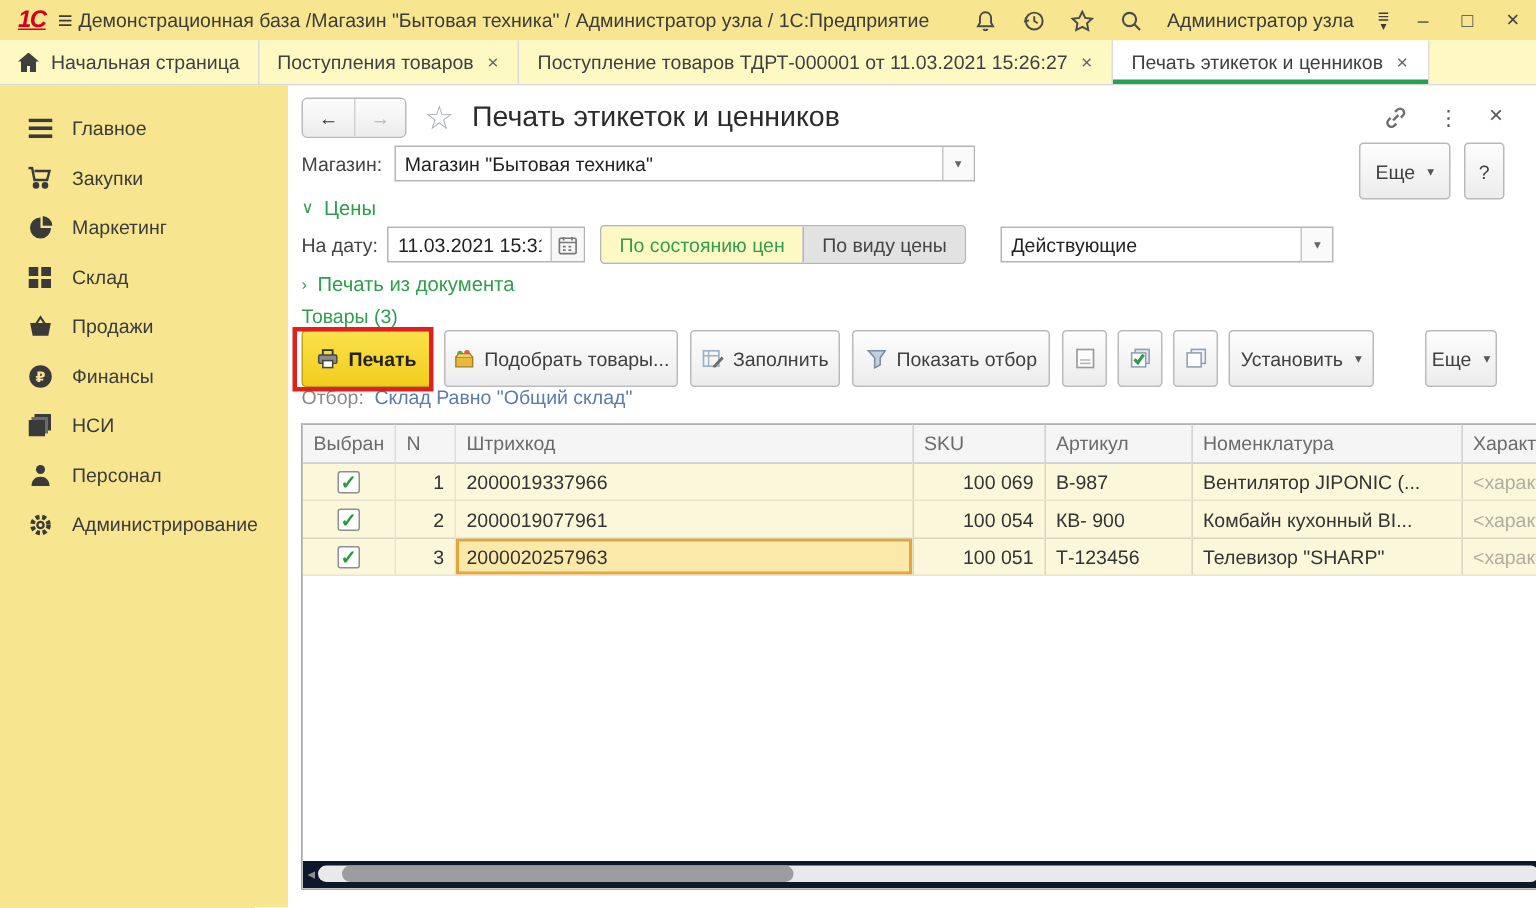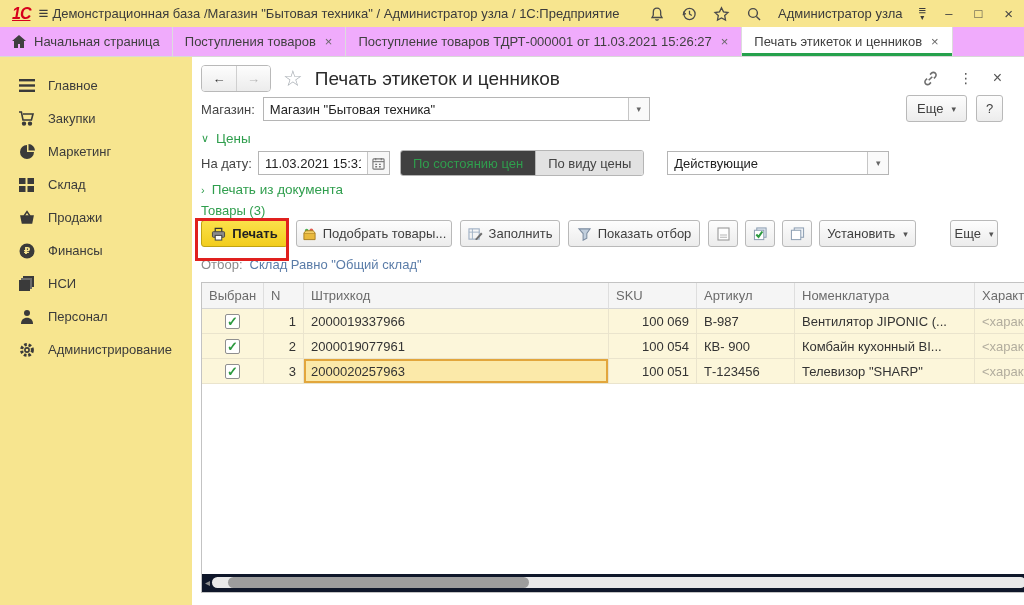--- a/index.html
+++ b/index.html
@@ -23,42 +23,42 @@
   .tb-menu { font-size:17px; color:#3b3b3b; cursor:pointer; padding:0 4px; }
   .tb-title { flex:0 1 auto; color:#3b3b3b; white-space:nowrap; overflow:hidden; }
   .tb-right { margin-left:auto; display:flex; align-items:center; gap:16px; }
   .tb-ic { display:inline-flex; align-items:center; cursor:pointer; }
   .tb-user { color:#3b3b3b; }
   .winbtn { color:#444; font-size:13px; cursor:pointer; padding:0 3px; }
   .svc { display:inline-flex; flex-direction:column; align-items:center; line-height:7px; color:#3b3b3b; cursor:pointer; }
   .svc .l1 { font-size:13px; } .svc .l2 { font-size:8px; }
 
   
-  .tabbar { height:30px; background:#f0abfc; display:flex; border-bottom:1px solid #d8d8d8; }
+  .tabbar { height:30px; background:#fef9c3; display:flex; border-bottom:1px solid #d8d8d8; }
   .tab {
     display:flex; align-items:center; gap:8px; padding:0 12px;
     border-right:1px solid #dcdcdc; color:#3f3f3f; white-space:nowrap; cursor:pointer;
   }
   .tab.active { background:#fff; box-shadow: inset 0 -3px 0 #25a14c; }
   .tab .x { color:#666; font-size:13px; padding:0 1px; }
 
   
   .layout { display:flex; height:548px; }
   .sidebar { width:192px; background:#f7e58f; padding-top:12px; flex-shrink:0; }
   .side-item {
     display:flex; align-items:center; gap:13px; height:33px; padding-left:18px;
     color:#3b3b3b; cursor:pointer;
   }
   .side-item .ic { width:17px; display:inline-flex; justify-content:center; }
   .main { flex:1; background:#fff; position:relative; }
 
   
   .btn {
     display:inline-flex; align-items:center; justify-content:center; gap:6px;
-    height:27px; padding:0 10px; background:linear-gradient(#fdfdfd,#ececec);
+    height:38px; padding:0 10px; background:linear-gradient(#fdfdfd,#ececec);
     border:1px solid #b9b9b9; border-radius:3px; color:#3f3f3f; cursor:pointer;
     white-space:nowrap;
   }
   .btn .dd { font-size:9px; color:#555; margin-left:2px; }
   .btn-yellow { background:linear-gradient(#fbe14a,#f2cd1d); border:1px solid #c0a312; font-weight:bold; color:#222; }
   .iconbtn { width:30px; padding:0; }
   .inputbox {
     display:inline-flex; align-items:stretch; border:1px solid #b5b5b5; background:#fff; height:24px;
   }
   .inputbox input {
@@ -321,21 +321,21 @@
           <span class="cal-btn">
             <svg width="13" height="13" viewBox="0 0 14 14" fill="none" stroke="#777" stroke-width="1.2">
               <rect x="1" y="2" width="12" height="11" rx="1"></rect>
                 <path d="M1 5h12"></path>
                 <path d="M4 1v2.5M10 1v2.5"></path>
                 <path d="M3.5 8h2M7.5 8h2M3.5 10.5h2M7.5 10.5h2" stroke-width="1.4"></path>
             </svg>
           </span>
         </span>
         <span style="display:inline-flex; margin-left:10px; border:1px solid #b5b5b5; border-radius:3px; overflow:hidden; height:26px;">
-          <span style="display:flex; align-items:center; padding:0 12px; background:#404040; color:#2f9e4d; cursor:pointer;">По состоянию цен</span>
+          <span style="display:flex; align-items:center; padding:0 12px; background:#fef9c3; color:#2f9e4d; cursor:pointer;">По состоянию цен</span>
           <span style="display:flex; align-items:center; padding:0 12px; background:#e2e2e2; border-left:1px solid #b5b5b5; color:#444; cursor:pointer;">По виду цены</span>
         </span>
         <span class="inputbox" style="width:222px; margin-left:23px;">
           <input readonly="" value="Действующие" style="">
           <span class="combo-dd">▾</span>
         </span>
       </div>
 
       <div class="sect" style="top:125px; left:9px;">
         <span class="chev">›</span>

